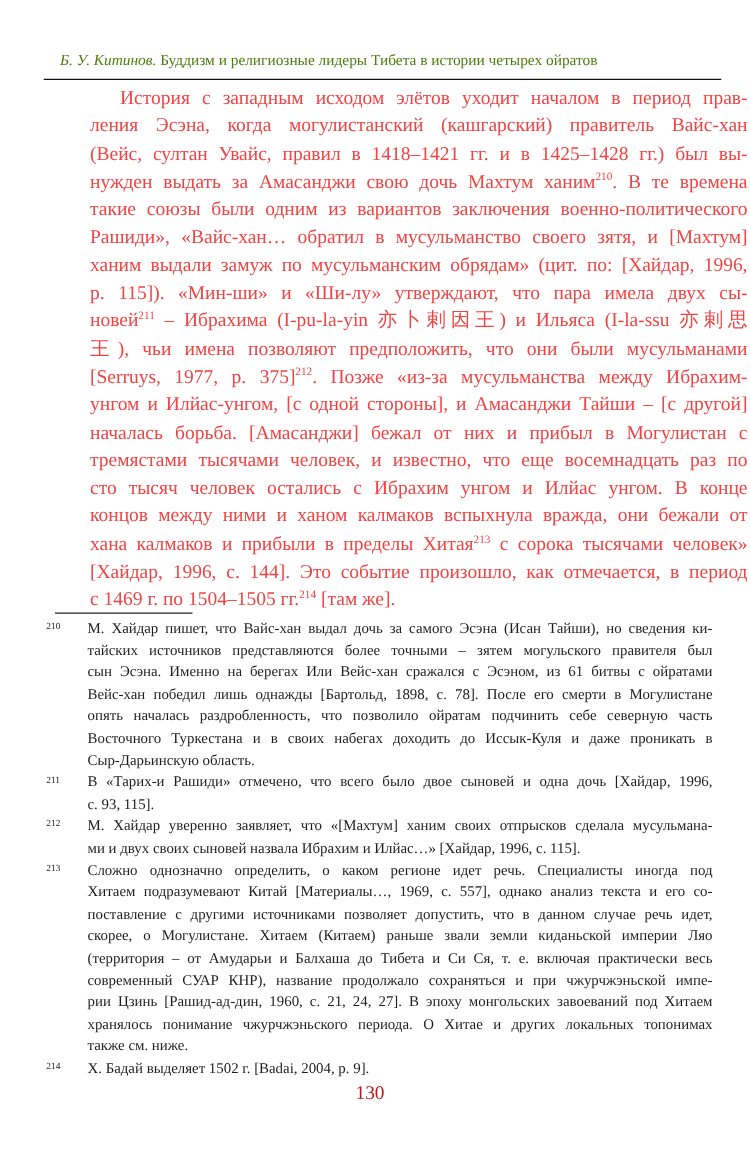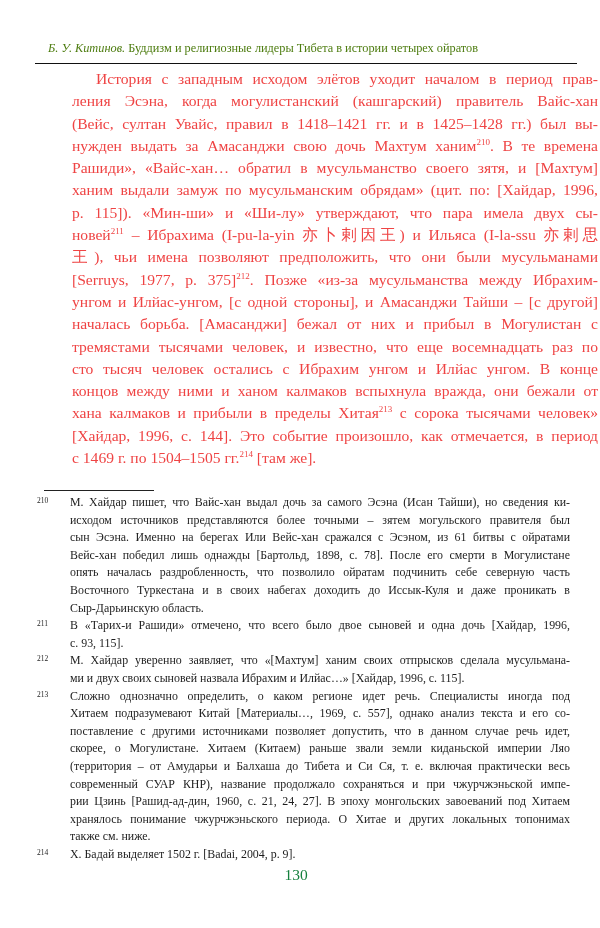--- a/index.html
+++ b/index.html
@@ -27,38 +27,39 @@
   .footnotes {
     position: absolute; left: 37px; top: 494px; width: 533px;
     font-size: 11.9px; line-height: 17.6px; color: #1d1d1d;
   }
   .fn { position: relative; padding-left: 33px; }
   .fn-num { position: absolute; left: 0; top: 0; font-size: 7.5px; line-height: 14px; }
   .fn-line { display: block; white-space: nowrap; text-align: justify; text-align-last: justify; height: 17.6px; }
   .fn-line.last { text-align-last: left; }
   .page-number {
     position: absolute; left: 0; top: 865px; width: 592px; text-align: center;
-    font-size: 15.5px; line-height: 20px; color: #15803d;
+    font-size: 15.5px; line-height: 20px; color: #b91c1c;
   }
 </style>
 </head>
 <body>
 
 <div class="page">
   <div class="running-head">
     <span class="author">Б. У. Китинов.</span>
     <span>Буддизм и религиозные лидеры Тибета в истории четырех ойратов</span>
   </div>
   <div class="head-rule"></div>
 
   <div class="body-text" id="body-text">
       <span class="line first">История с западным исходом элётов уходит началом в период прав-</span>
       <span class="line">ления Эсэна, когда могулистанский (кашгарский) правитель Вайс-хан</span>
       <span class="line">(Вейс, султан Увайс, правил в 1418–1421 гг. и в 1425–1428 гг.) был вы-</span>
       <span class="line">нужден выдать за Амасанджи свою дочь Махтум ханим<sup>210</sup>. В те времена</span>
+      <span class="line">такие союзы были одним из вариантов заключения военно-политического</span>
       <span class="line">Рашиди», «Вайс-хан… обратил в мусульманство своего зятя, и [Махтум]</span>
       <span class="line">ханим выдали замуж по мусульманским обрядам» (цит. по: [Хайдар, 1996,</span>
       <span class="line">р. 115]). «Мин-ши» и «Ши-лу» утверждают, что пара имела двух сы-</span>
       <span class="line">новей<sup>211</sup> – Ибрахима (I-pu-la-yin 亦卜剌因王) и Ильяса (I-la-ssu 亦剌思</span>
       <span class="line">王), чьи имена позволяют предположить, что они были мусульманами</span>
       <span class="line">[Serruys, 1977, p. 375]<sup>212</sup>. Позже «из-за мусульманства между Ибрахим-</span>
       <span class="line">унгом и Илйас-унгом, [с одной стороны], и Амасанджи Тайши – [с другой]</span>
       <span class="line">началась борьба. [Амасанджи] бежал от них и прибыл в Могулистан с</span>
       <span class="line">тремястами тысячами человек, и известно, что еще восемнадцать раз по</span>
       <span class="line">сто тысяч человек остались с Ибрахим унгом и Илйас унгом. В конце</span>
@@ -66,21 +67,21 @@
       <span class="line">хана калмаков и прибыли в пределы Хитая<sup>213</sup> с сорока тысячами человек»</span>
       <span class="line">[Хайдар, 1996, с. 144]. Это событие произошло, как отмечается, в период</span>
       <span class="line last">с 1469 г. по 1504–1505 гг.<sup>214</sup> [там же].</span>
     </div>
 
   <div class="fn-rule"></div>
   <div class="footnotes" id="footnotes">
       <div class="fn">
         <span class="fn-num">210</span>
         <span class="fn-line">М. Хайдар пишет, что Вайс-хан выдал дочь за самого Эсэна (Исан Тайши), но сведения ки-</span>
-        <span class="fn-line">исходом источников представляются более точными – зятем могульского правителя был</span>
+        <span class="fn-line">тайских источников представляются более точными – зятем могульского правителя был</span>
         <span class="fn-line">сын Эсэна. Именно на берегах Или Вейс-хан сражался с Эсэном, из 61 битвы с ойратами</span>
         <span class="fn-line">Вейс-хан победил лишь однажды [Бартольд, 1898, с. 78]. После его смерти в Могулистане</span>
         <span class="fn-line">опять началась раздробленность, что позволило ойратам подчинить себе северную часть</span>
         <span class="fn-line">Восточного Туркестана и в своих набегах доходить до Иссык-Куля и даже проникать в</span>
         <span class="fn-line last">Сыр-Дарьинскую область.</span>
       </div>
       <div class="fn">
         <span class="fn-num">211</span>
         <span class="fn-line">В «Тарих-и Рашиди» отмечено, что всего было двое сыновей и одна дочь [Хайдар, 1996,</span>
         <span class="fn-line last">с. 93, 115].</span>

